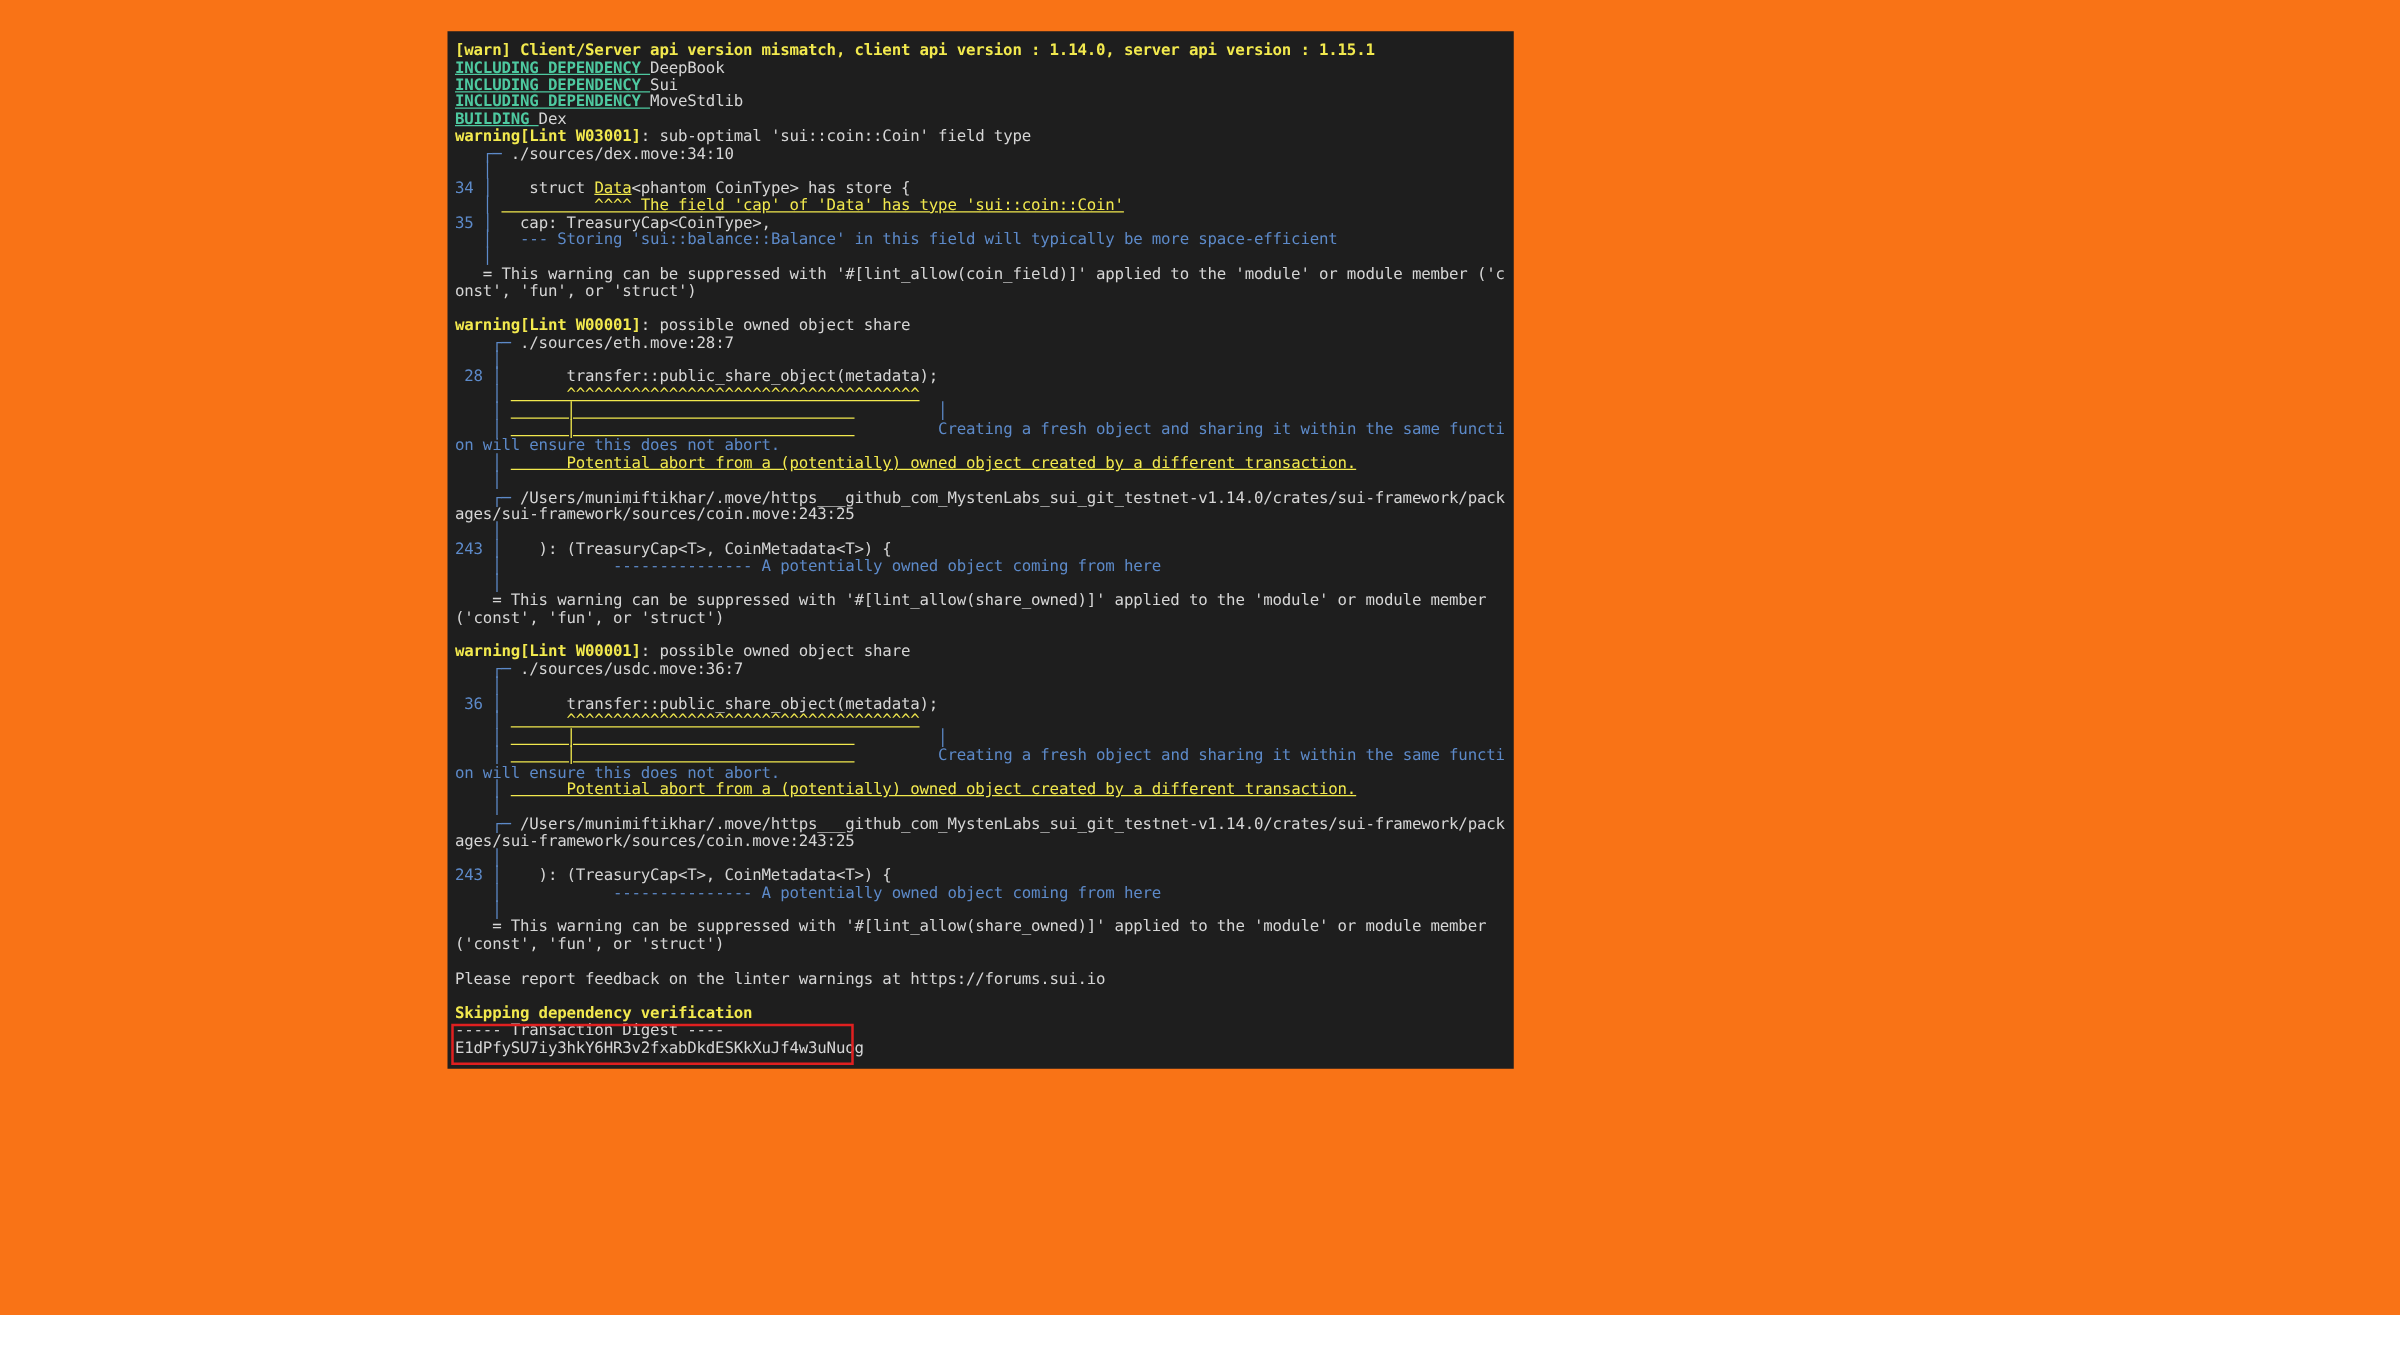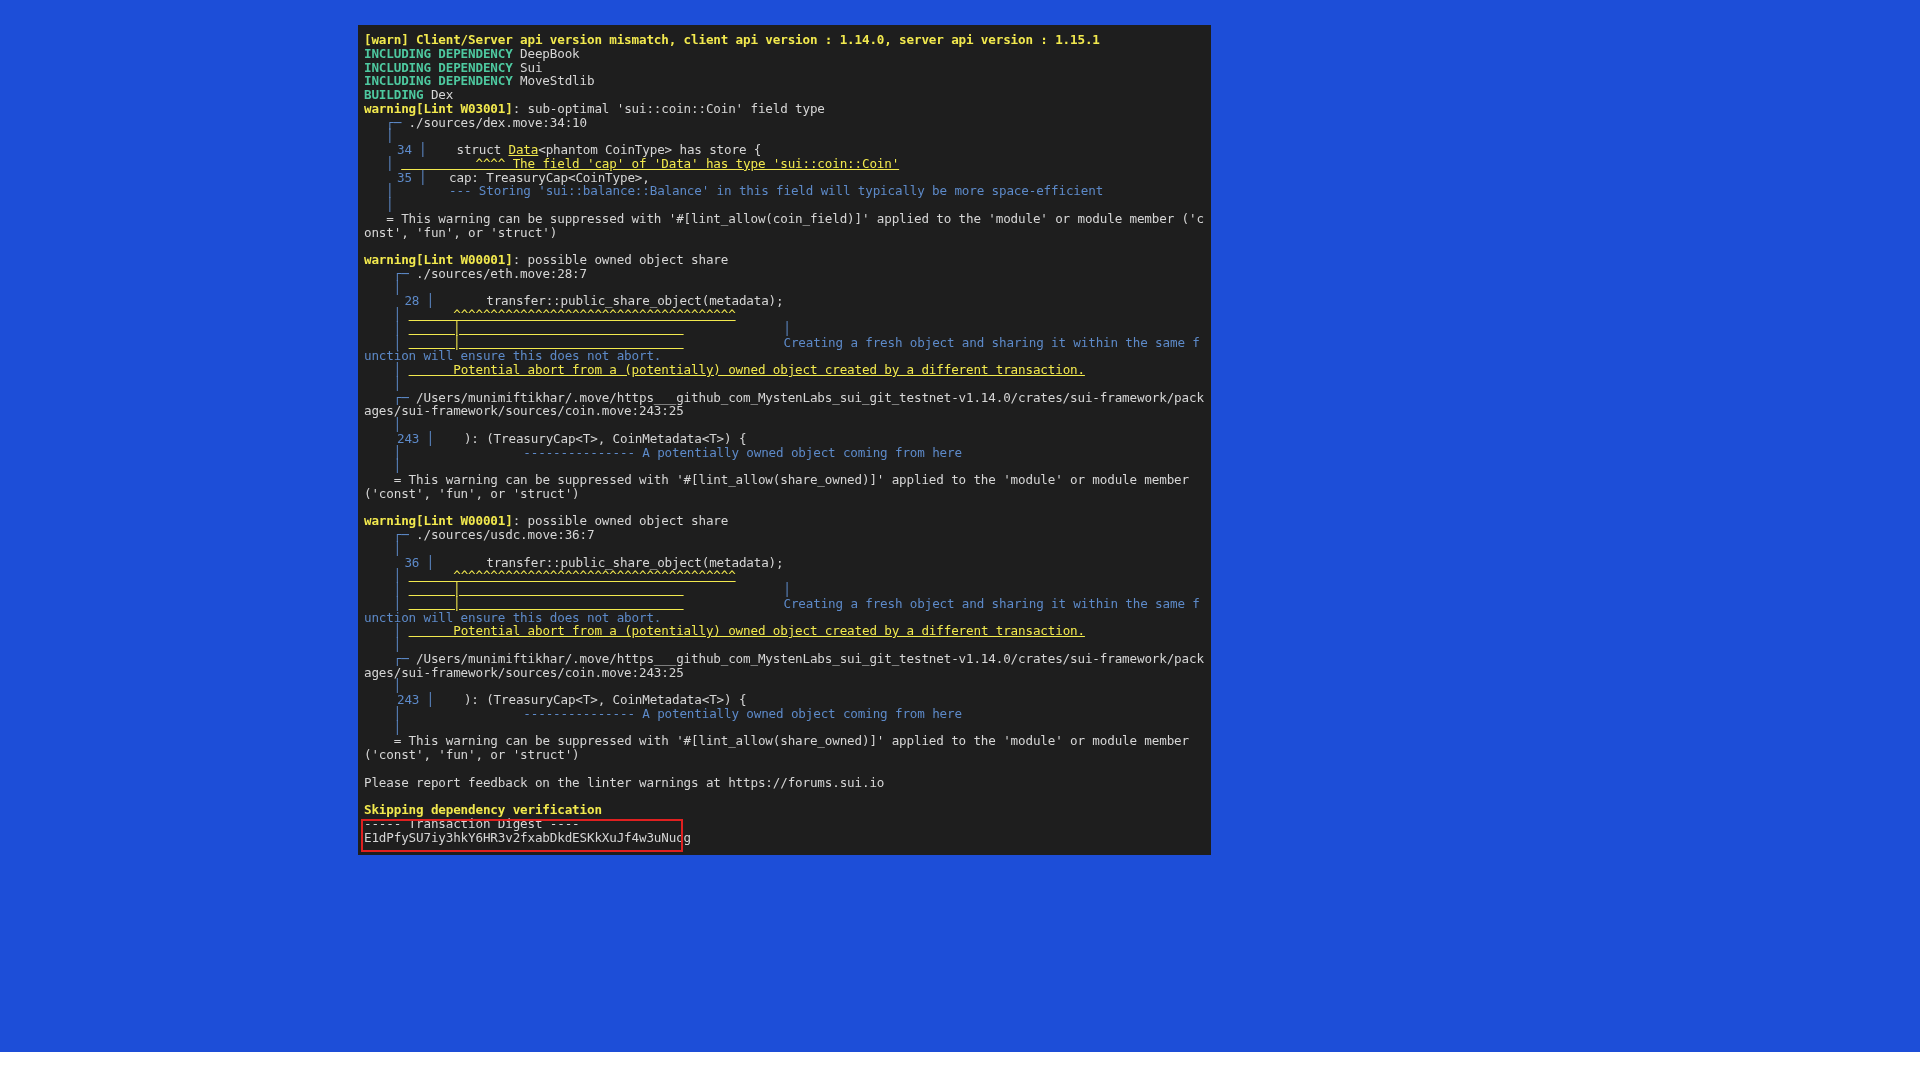--- a/index.html
+++ b/index.html
@@ -7,21 +7,21 @@
     padding: 0;
     width: 1920px;
     height: 1080px;
     background: #ffffff;
     overflow: hidden;
   }
   #page {
     position: relative;
     width: 1920px;
     height: 1052px;
-    background: #1d4ed8;
+    background: #f97316;
   }
   #terminal {
     position: absolute;
     left: 358px;
     top: 25px;
     width: 853px;
     height: 830px;
     background: #1e1e1e;
     overflow: hidden;
     padding: 4px 0 0 0;
@@ -35,23 +35,23 @@
     white-space: pre-wrap;
     word-break: break-all;
     color: #d6d6d6;
     padding: 4px 6px 0 6px;
   }
   .ln { display: block; min-height: 13.75px; }
   .blank { display: block; height: 13.75px; }
 
   .c-warn   { color: #f2e94e; font-weight: bold; }
   .c-yellow { color: #f2e94e; text-decoration: underline; }
-  .c-green  { color: #4ec9a0; font-weight: bold; }
+  .c-green  { color: #4ec9a0; font-weight: bold; text-decoration: underline; }
   .c-plain  { color: #d6d6d6; }
-  .c-blue   { color: #5d8ac9; margin-left: 33px; }
+  .c-blue   { color: #5d8ac9; }
   .c-bluebar{ color: #5d8ac9; }
   .c-bold   { font-weight: normal; }
 
   #digest-box {
     position: absolute;
     left: 361px;
     top: 819px;
     width: 322px;
     height: 33px;
     border: 2.5px solid #e02020;

